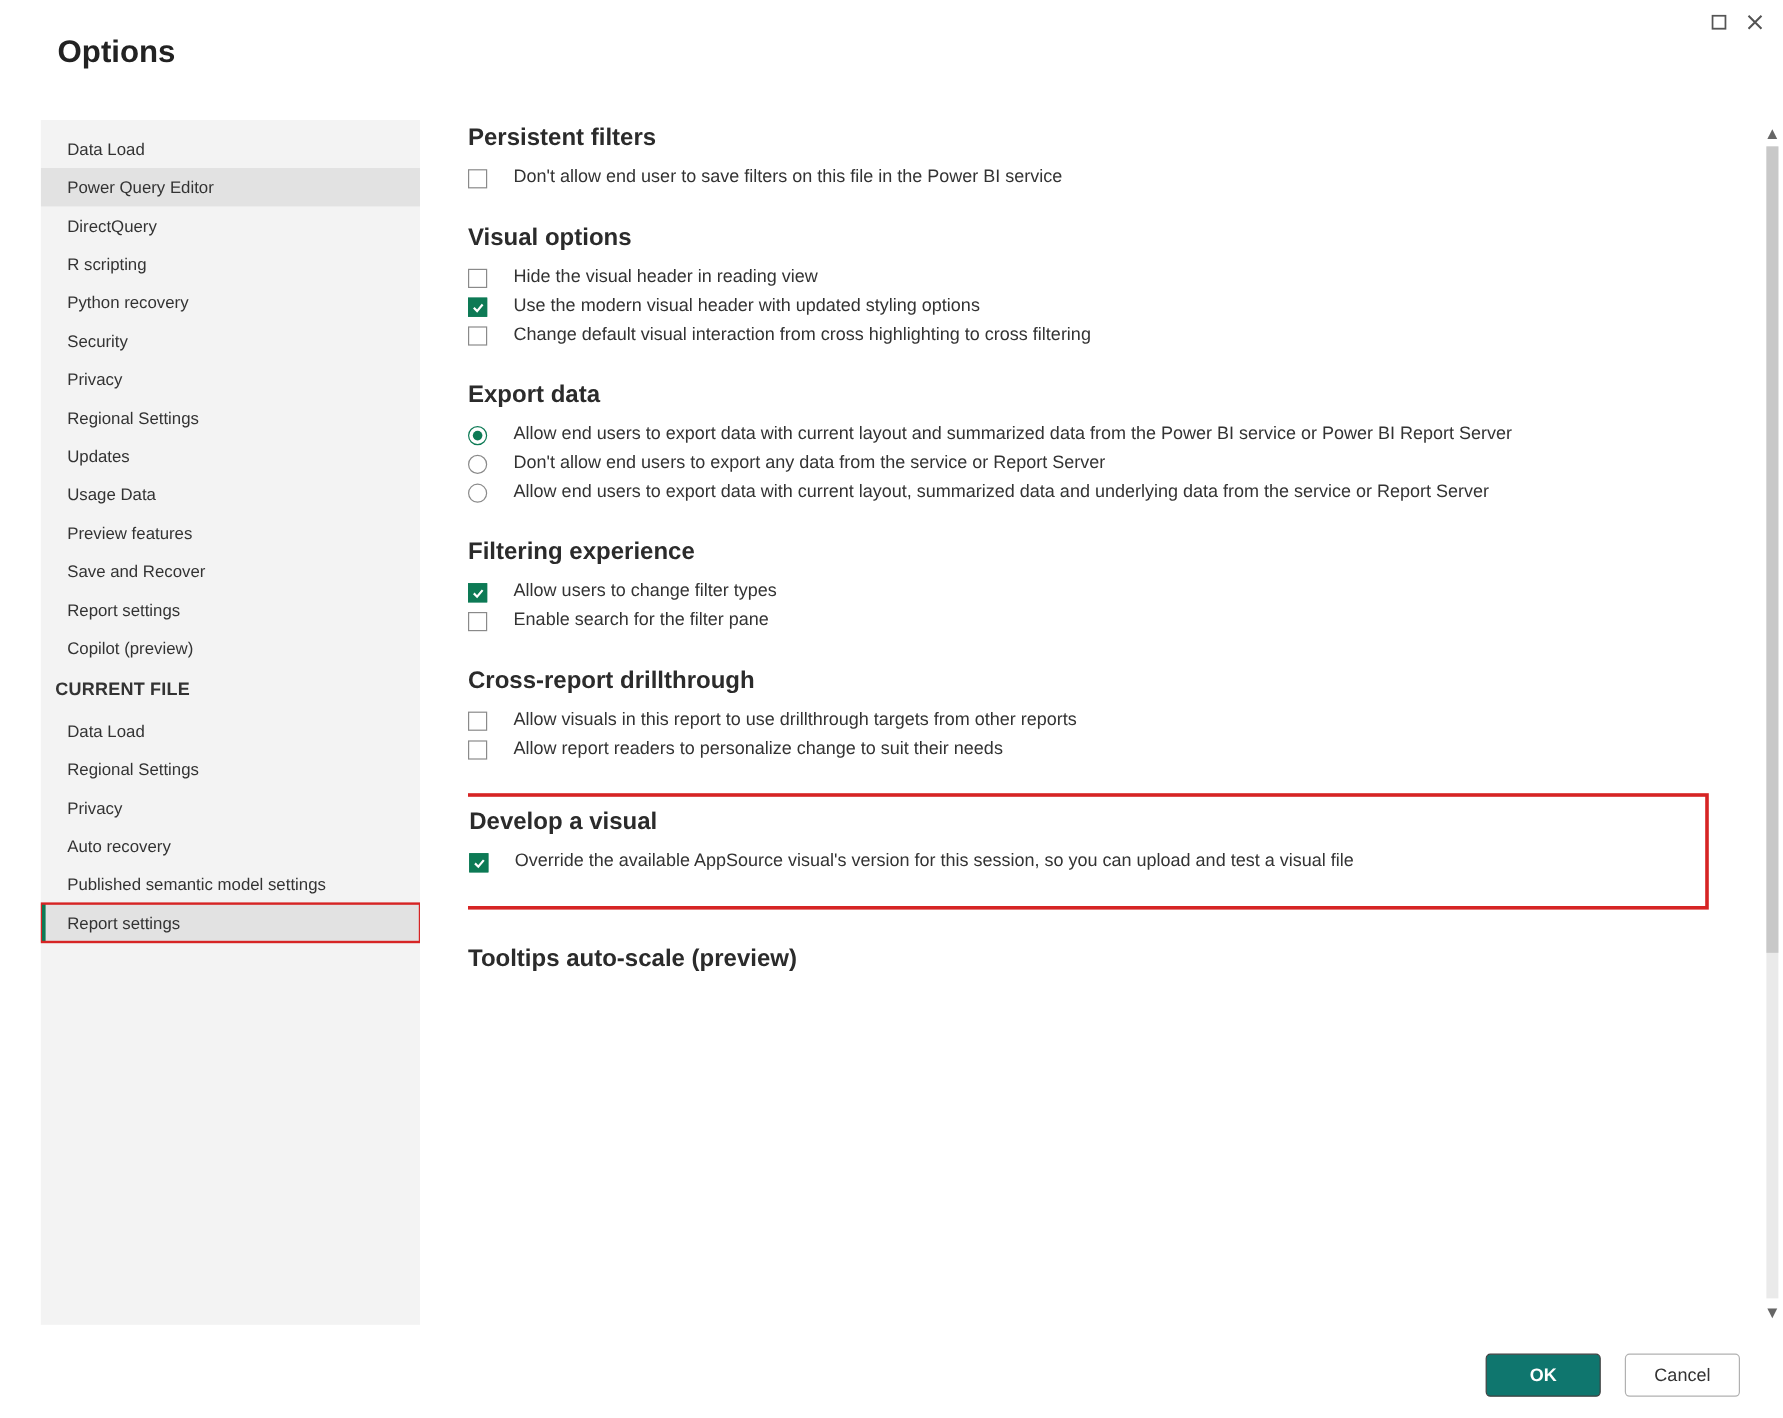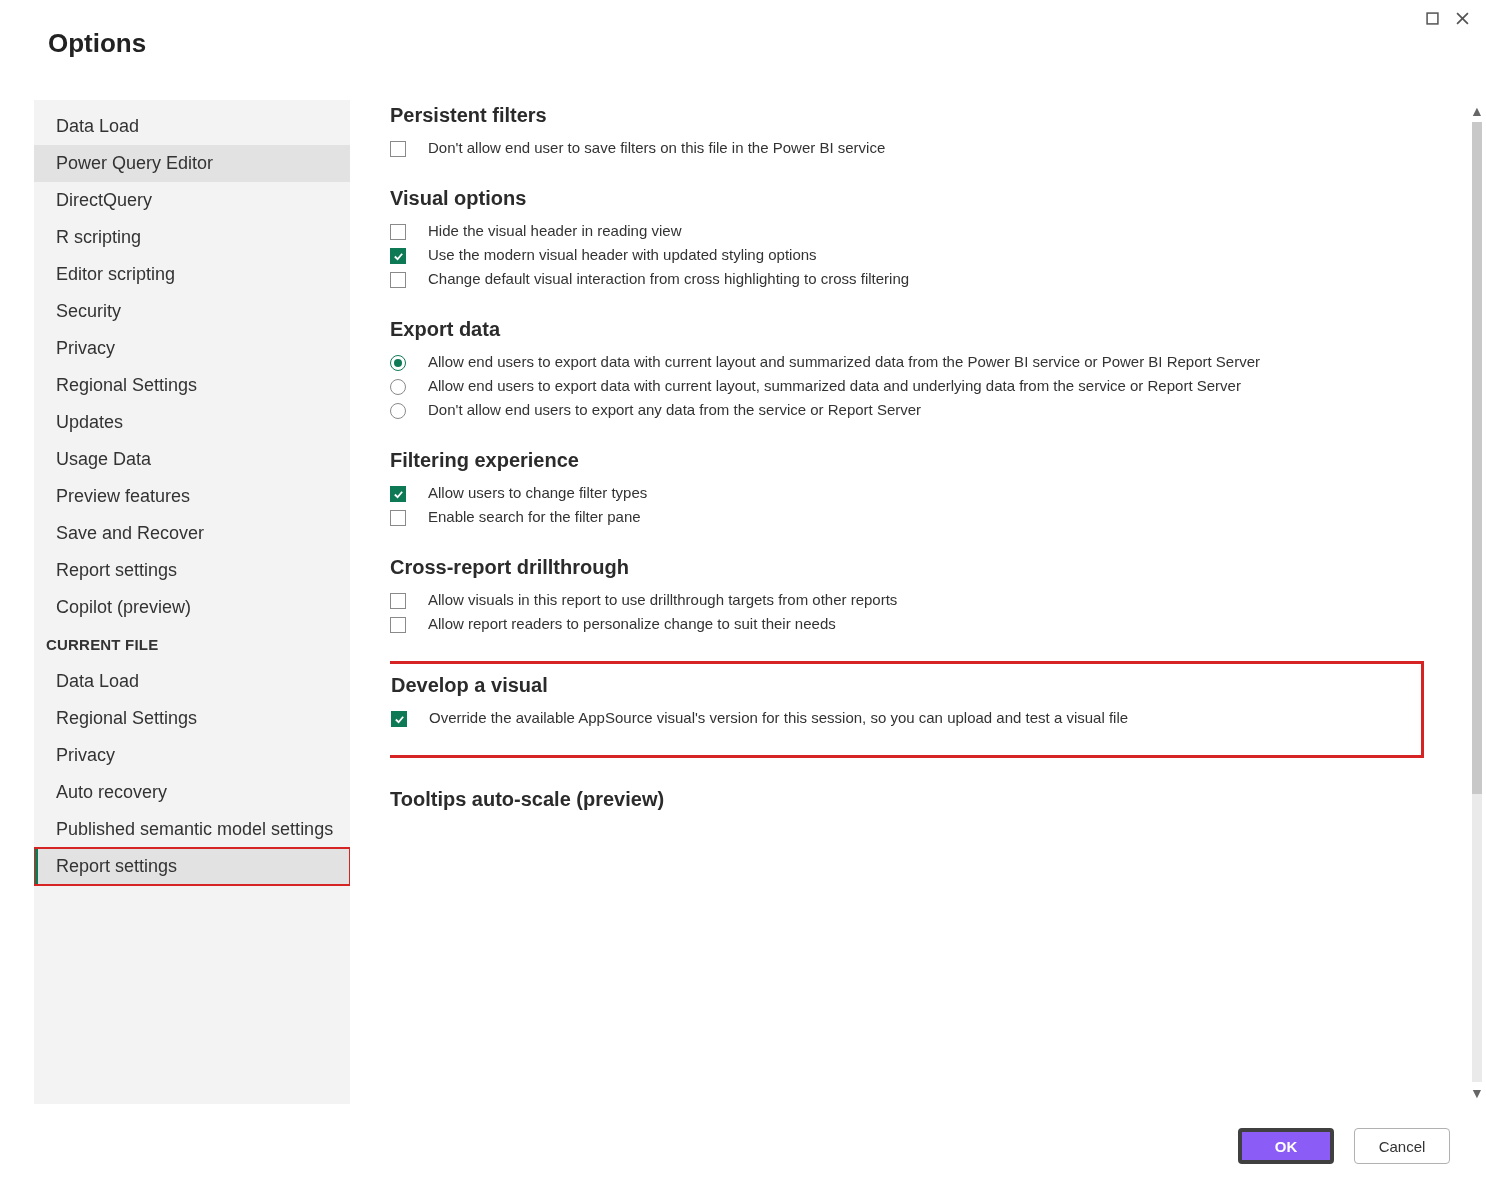--- a/index.html
+++ b/index.html
@@ -51,21 +51,21 @@
   overflow-y: auto;
 }
 .side-header {
   font-size: 15px;
   font-weight: 600;
   color: #333;
   padding: 10px 12px 10px 12px;
   letter-spacing: 0.2px;
 }
 .side-item {
-  font-size: 18px;
+  font-size: 14px;
   color: #333;
   padding: 8px 10px 8px 22px;
   cursor: default;
 }
 .side-item.hover {
   background: #e2e2e2;
 }
 .side-item.selected {
   background: #e2e2e2;
   border-left: 4px solid #0d7a55;
@@ -155,23 +155,23 @@
   min-width: 96px;
   height: 36px;
   font-size: 15px;
   border-radius: 4px;
   display: inline-flex;
   align-items: center;
   justify-content: center;
   cursor: default;
 }
 .btn-primary {
-  background: #8b5cf6;
+  background: #0f766e;
   color: #fff;
-  border: 4px solid #404040;
+  border: 1px solid #404040;
   font-weight: 600;
 }
 .btn-secondary {
   background: #fff;
   border: 1px solid #b1b1b1;
   color: #333;
 }
 .fake-scroll {
   position: absolute;
   right: 0;
@@ -217,21 +217,21 @@
 </div>
 
 <h1 class="dialog-title">Options</h1>
 
 <div class="content">
   <div class="sidebar" id="sidebar">
       <div class="side-item ">Data Load</div>
       <div class="side-item hover">Power Query Editor</div>
       <div class="side-item ">DirectQuery</div>
       <div class="side-item ">R scripting</div>
-      <div class="side-item ">Editor scripting</div>
+      <div class="side-item ">Python recovery</div>
       <div class="side-item ">Security</div>
       <div class="side-item ">Privacy</div>
       <div class="side-item ">Regional Settings</div>
       <div class="side-item ">Updates</div>
       <div class="side-item ">Usage Data</div>
       <div class="side-item ">Preview features</div>
       <div class="side-item ">Save and Recover</div>
       <div class="side-item ">Report settings</div>
       <div class="side-item ">Copilot (preview)</div>
       <div class="side-header">CURRENT FILE</div>
@@ -267,25 +267,25 @@
           <span class="ctrl chk"></span>
           <span>Change default visual interaction from cross highlighting to cross filtering</span>
         </div>
         <div class="section-title">Export data</div>
         <div class="opt-row">
           <span class="ctrl radio checked"></span>
           <span>Allow end users to export data with current layout and summarized data from the Power BI service or Power BI Report Server</span>
         </div>
         <div class="opt-row">
           <span class="ctrl radio"></span>
+          <span>Don't allow end users to export any data from the service or Report Server</span>
+        </div>
+        <div class="opt-row">
+          <span class="ctrl radio"></span>
           <span>Allow end users to export data with current layout, summarized data and underlying data from the service or Report Server</span>
-        </div>
-        <div class="opt-row">
-          <span class="ctrl radio"></span>
-          <span>Don't allow end users to export any data from the service or Report Server</span>
         </div>
         <div class="section-title">Filtering experience</div>
         <div class="opt-row">
           <span class="ctrl chk checked">
             <svg viewBox="0 0 12 12">
               <path d="M2 6 L5 9 L10 3" stroke="#fff" stroke-width="2" fill="none"></path>
             </svg>
           </span>
           <span>Allow users to change filter types</span>
         </div>

